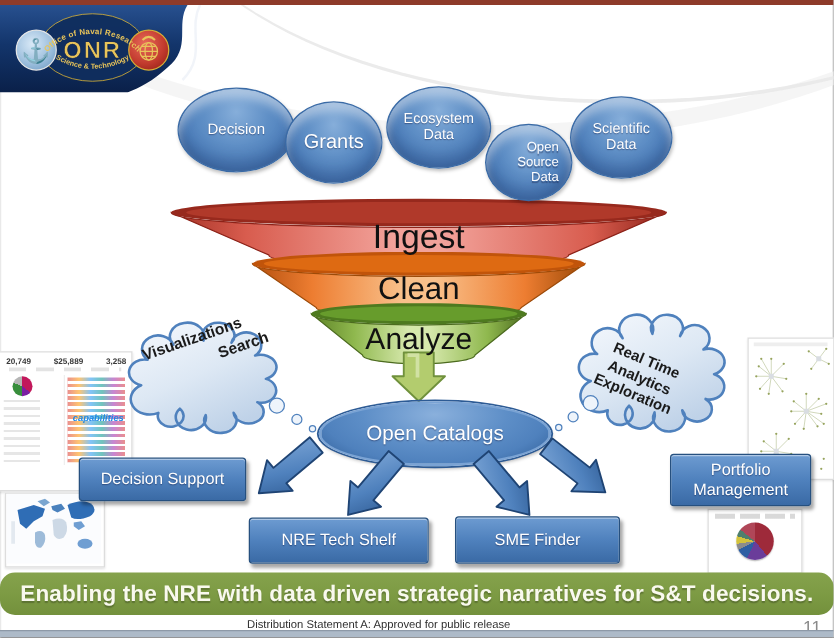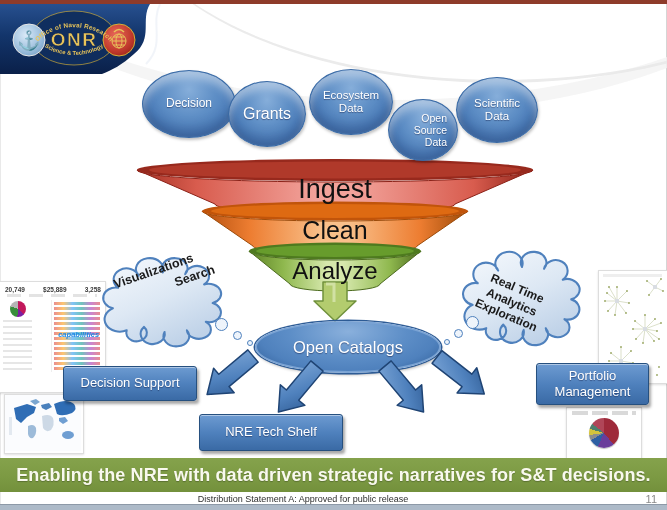--- a/index.html
+++ b/index.html
@@ -90,24 +90,24 @@
   .net{left:598px;top:270px;width:69px;height:112px;}
   .pie-panel{left:566px;top:407px;width:74px;height:50px;}
   .pie-head{height:4px;margin:3px 5px 2px 5px;background:repeating-linear-gradient(90deg,#d9d9d9 0 16px,transparent 16px 20px);}
   .pie-chart{width:30px;height:30px;border-radius:50%;margin:3px auto;box-shadow:0 1px 1px rgba(0,0,0,.25);
     background:conic-gradient(#9e2a3a 0 140deg,#6a3d9a 140deg 205deg,#2e5fa3 205deg 242deg,#8c8c8c 242deg 262deg,#d4c33c 262deg 286deg,#4e7f6d 286deg 308deg,#b04658 308deg 360deg);}
   
   .banner{
     position:absolute;left:0;top:458px;width:667px;height:34px;
     background:linear-gradient(180deg,#85a24c 0%,#7c9a43 55%,#73903c 100%);
     color:#f9f9ee;font-size:18px;font-weight:700;display:flex;align-items:center;justify-content:center;
-    text-shadow:0 1px 1px rgba(0,0,0,.25);letter-spacing:.1px;
+    text-shadow:0 1px 1px rgba(0,0,0,.25);letter-spacing:.1px;border-radius:12px;
   }
   .footer-text{position:absolute;left:0;top:494px;width:606px;text-align:center;font-size:9px;color:#2f2f2f;}
-  .page-num{position:absolute;right:10px;top:493px;font-size:11px;color:#8a8a8a;}
+  .page-num{position:absolute;right:10px;top:493px;font-size:14px;color:#8a8a8a;}
   .bottom-strip{position:absolute;left:0;bottom:0;width:667px;height:5px;background:#adbac8;border-top:1px solid #8d99a7;}
 </style>
 </head>
 <body>
 
 <div class="slide">
 
   <div class="swoosh1"></div>
   <div class="swoosh2"></div>
   <div class="top-line"></div>
@@ -345,20 +345,23 @@
       <polygon points="-8,0 8,0 8,38 16,38 0,60 -16,38 -8,38" transform="translate(437,357) rotate(-52)"></polygon>
     </g>
   </svg>
 
   <div class="box box-decision">
       <span>Decision Support</span>
     </div>
   <div class="box box-techshelf">
       <span>NRE Tech Shelf</span>
     </div>
+  <div class="box box-sme">
+      <span>SME Finder</span>
+    </div>
   <div class="box box-portfolio">
       <span>Portfolio Management</span>
     </div>
 
   <div class="banner">Enabling the NRE with data driven strategic narratives for S&amp;T decisions.</div>
   <div class="footer-text">Distribution Statement A:  Approved for public release</div>
   <div class="page-num">11</div>
   <div class="bottom-strip"></div>
 
 </div>

